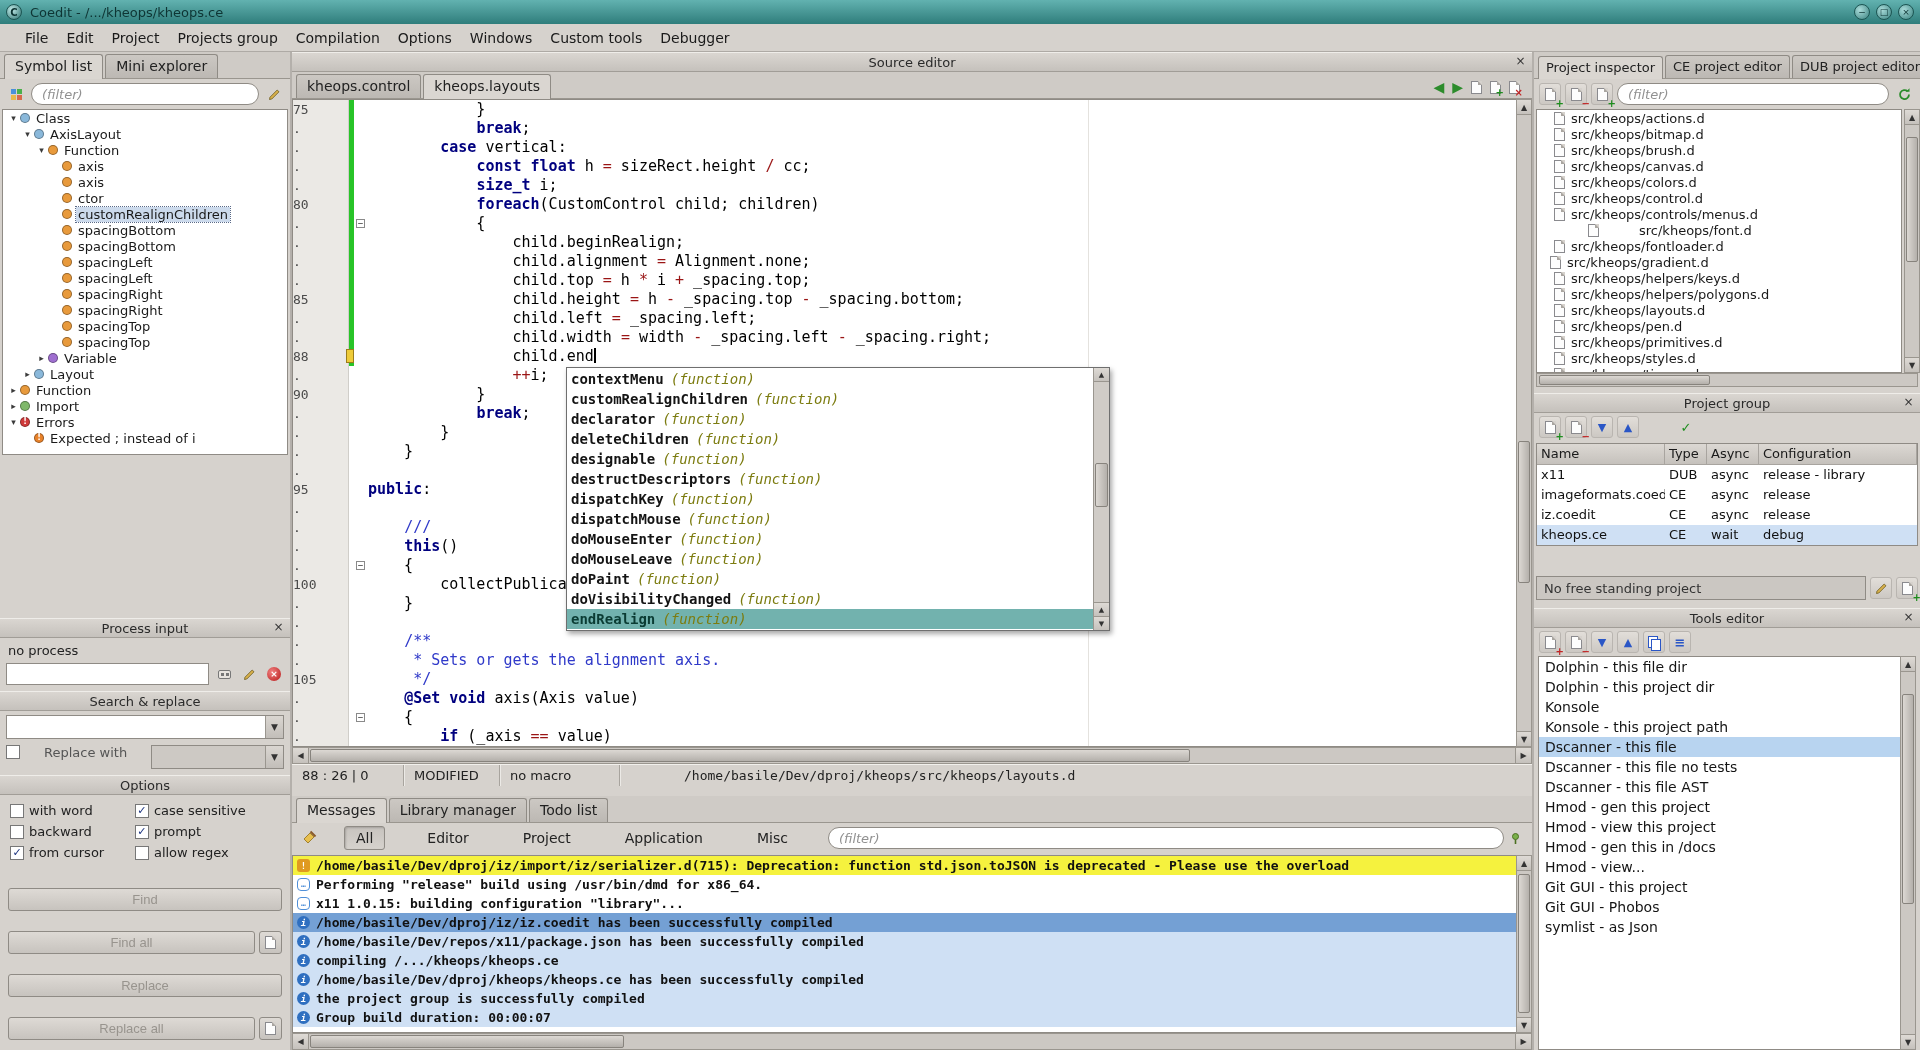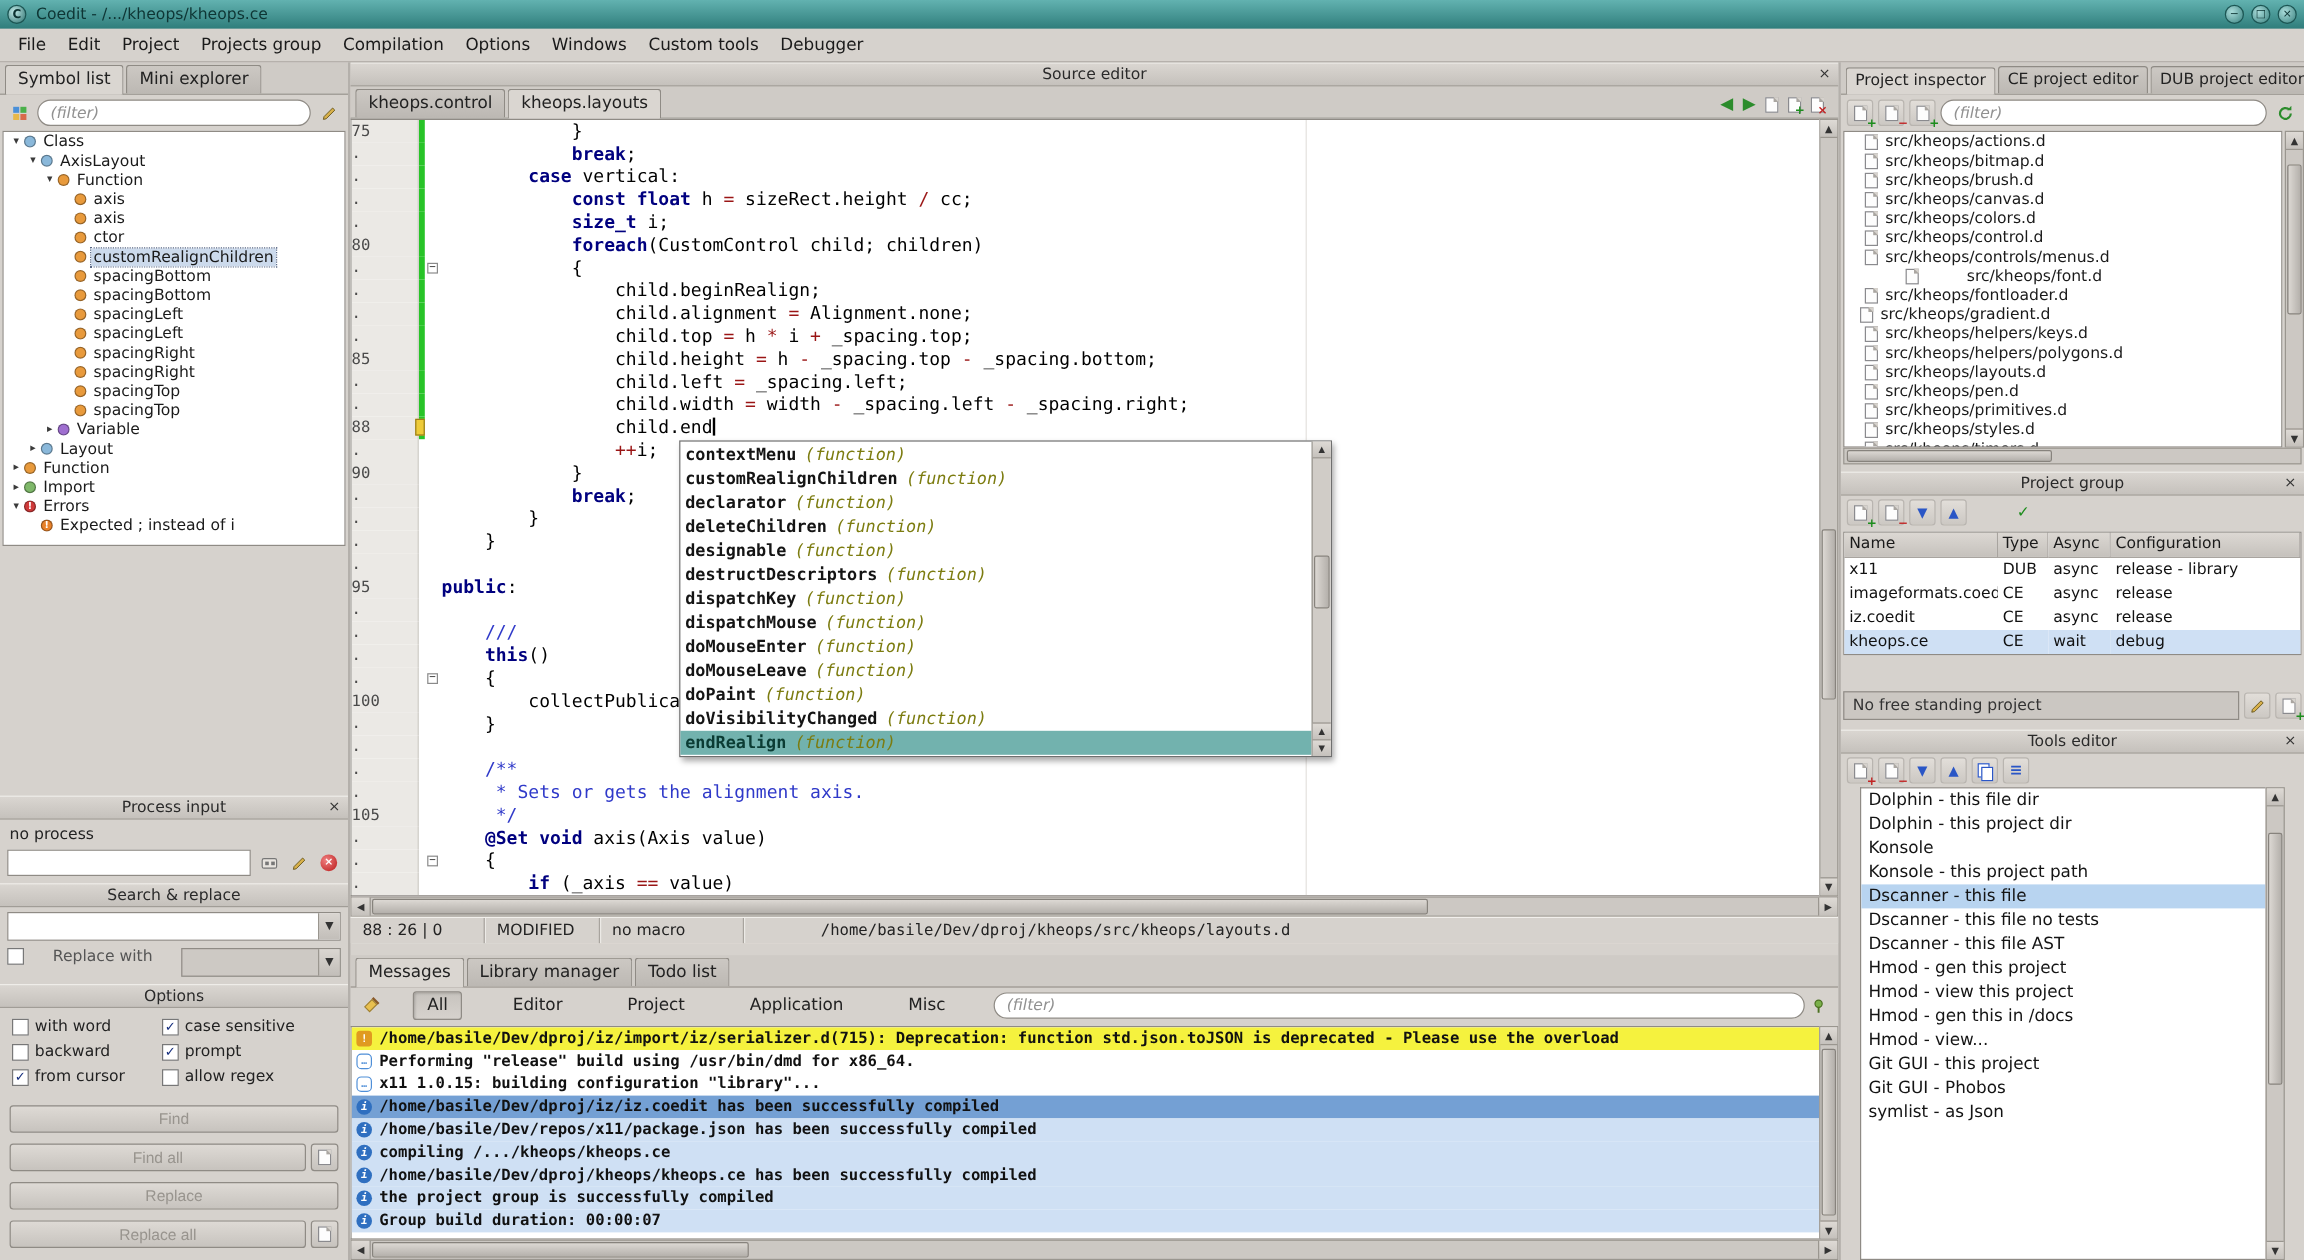--- a/index.html
+++ b/index.html
@@ -8,21 +8,21 @@
      font-family:"DejaVu Sans","Liberation Sans",sans-serif;font-size:14px;}
 
 
 .titlebar{height:24px;background:linear-gradient(#62b2b0,#2f7d7b);display:flex;align-items:center;padding:0 6px;gap:8px}
 .app-icon{width:16px;height:16px;border-radius:50%;flex:none;background:radial-gradient(circle at 35% 35%,#c2eae8,#2a6f6d);border:1px solid #1c5553;color:#0c3231;font-size:10px;font-weight:bold;display:flex;align-items:center;justify-content:center}
 .title-text{color:#0e3534;font-size:13px}
 .win-buttons{margin-left:auto;display:flex;gap:6px}
 .win-btn{width:16px;height:16px;border-radius:50%;background:radial-gradient(circle at 35% 35%,#aadcda,#3a8280);border:1px solid #1c5553;color:#0c3231;font-size:9px;display:flex;align-items:center;justify-content:center}
 
 
-.menubar{height:28px;display:flex;align-items:center;background:#d6d2cd;border-bottom:1px solid #aeaaa5;padding-left:6px}
+.menubar{height:28px;display:flex;align-items:center;background:#d6d2cd;border-bottom:1px solid #aeaaa5;padding-left:16px}
 .menu-item{padding:3px 9px;font-size:14px;white-space:nowrap}
 
 
 .main{display:flex;height:998px}
 .left-panel{width:292px;flex:none;display:flex;flex-direction:column;border-right:2px solid #b4b0ab;overflow:hidden}
 .center-panel{flex:1;min-width:0;display:flex;flex-direction:column;overflow:hidden}
 .right-panel{width:388px;flex:none;display:flex;flex-direction:column;border-left:2px solid #b4b0ab;overflow:hidden}
 
 
 .tabbar{display:flex;align-items:flex-end;gap:2px;padding:3px 4px 0;background:#cfcbc6;border-bottom:1px solid #9a968f;height:27px;flex:none}
@@ -82,21 +82,21 @@
 .proc-row{display:flex;align-items:center;gap:5px;margin:5px 6px 6px;flex:none}
 .proc-input{flex:1;height:22px;border:1px solid #8f8b85;background:#fff;min-width:0}
 .icon-btn{width:20px;height:20px;display:flex;align-items:center;justify-content:center;flex:none}
 .combo{height:24px;border:1px solid #8f8b85;background:#fff;margin:4px 6px;display:flex;align-items:center;flex:none}
 .combo-btn{margin-left:auto;width:18px;height:100%;border-left:1px solid #9a968f;background:linear-gradient(#dad6d1,#c2beb9);display:flex;align-items:center;justify-content:center;font-size:9px;color:#333}
 .replace-row{display:flex;align-items:flex-start;margin:2px 6px 6px;gap:24px;flex:none;font-size:13px;color:#555}
 .replace-row .combo{flex:1;margin:0;background:#cdc9c4}
 .checkbox{width:14px;height:14px;border:1px solid #777;background:#fff;display:inline-flex;align-items:center;justify-content:center;font-size:11px;color:#18307e;font-weight:bold;flex:none}
 .opt-grid{display:grid;grid-template-columns:1fr 1.18fr;gap:6px 2px;margin:8px 10px;flex:none}
 .check-row{display:flex;align-items:center;gap:5px;font-size:13px;color:#222}
-.search-btns{margin:8px 8px 10px;display:flex;flex-direction:column;gap:9px;flex:none}
+.search-btns{margin:20px 8px 10px;display:flex;flex-direction:column;gap:20px;flex:none}
 .btn-row{display:flex;gap:4px}
 .push-btn{flex:1;height:23px;border:1px solid #8f8b85;border-radius:3px;background:linear-gradient(#dedad5,#c7c3be);font-size:13px;color:#98948e;display:flex;align-items:center;justify-content:center}
 .mini-btn{width:23px;height:23px;border:1px solid #8f8b85;border-radius:3px;background:linear-gradient(#dedad5,#c7c3be);display:flex;align-items:center;justify-content:center;flex:none}
 
 
 .editor-tabbar .spacer{flex:1}
 .editor-tab-icons{display:flex;align-items:center;gap:8px;padding:0 8px 4px}
 .editor-body{height:648px;flex:none;display:flex}
 .code-area{flex:1;min-width:0;background:#fff;border:1px solid #8f8b85;border-right:none;position:relative;overflow:hidden}
 .ruler{position:absolute;left:795px;top:0;bottom:0;width:1px;background:#e4e2de;z-index:0}
@@ -178,21 +178,21 @@
 .pi-hscroll{height:14px;flex:none;margin:0 2px;background:#ccc8c3;border:1px solid #9a968f;position:relative}
 .pi-hscroll .hs-thumb{left:2px;width:45%}
 .pg-toolbar{height:28px}
 .pg-table{margin:2px 2px 0;background:#fff;border:1px solid #8f8b85;display:grid;grid-template-columns:128px 42px 52px 1fr;flex:none}
 .pg-h{background:linear-gradient(#dcd8d3,#c5c1bc);border-right:1px solid #a8a49f;border-bottom:1px solid #a8a49f;font-size:13px;padding:2px 4px;height:21px;white-space:nowrap;overflow:hidden}
 .pg-c{font-size:13px;padding:2px 4px;height:20px;white-space:nowrap;overflow:hidden;color:#111}
 .pg-c.sel{background:#cfe0f4}
 .free-row{display:flex;align-items:center;gap:4px;margin:30px 2px 8px;flex:none}
 .free-box{flex:1;height:24px;border:1px solid #8f8b85;background:#cbc7c2;display:flex;align-items:center;padding:0 7px;font-size:13px;color:#333;min-width:0}
 .tools-toolbar{height:28px}
-.tools-wrap{flex:1;display:flex;min-height:0;margin:0 16px}
+.tools-wrap{flex:1;display:flex;min-height:0;margin:0 4px}
 .tools-list{flex:1;min-width:0;background:#fff;border:1px solid #8f8b85;border-right:none;overflow:hidden}
 .tool-row{height:20px;display:flex;align-items:center;padding-left:6px;font-size:14px;white-space:nowrap;color:#141414}
 .tool-row.selected{background:#b8d4f0}
 </style>
 </head>
 <body>
 
 <div class="titlebar">
   <span class="app-icon">C</span>
   <span class="title-text">Coedit - /.../kheops/kheops.ce</span>

